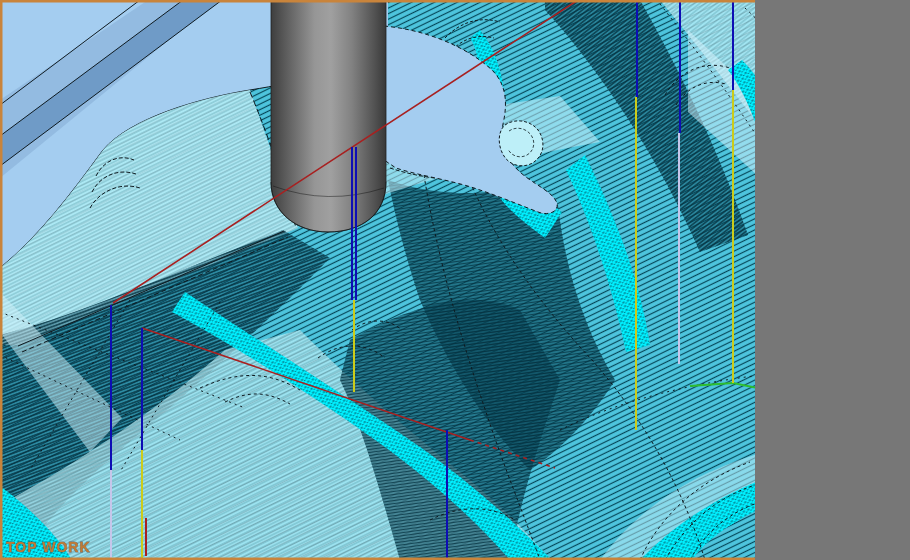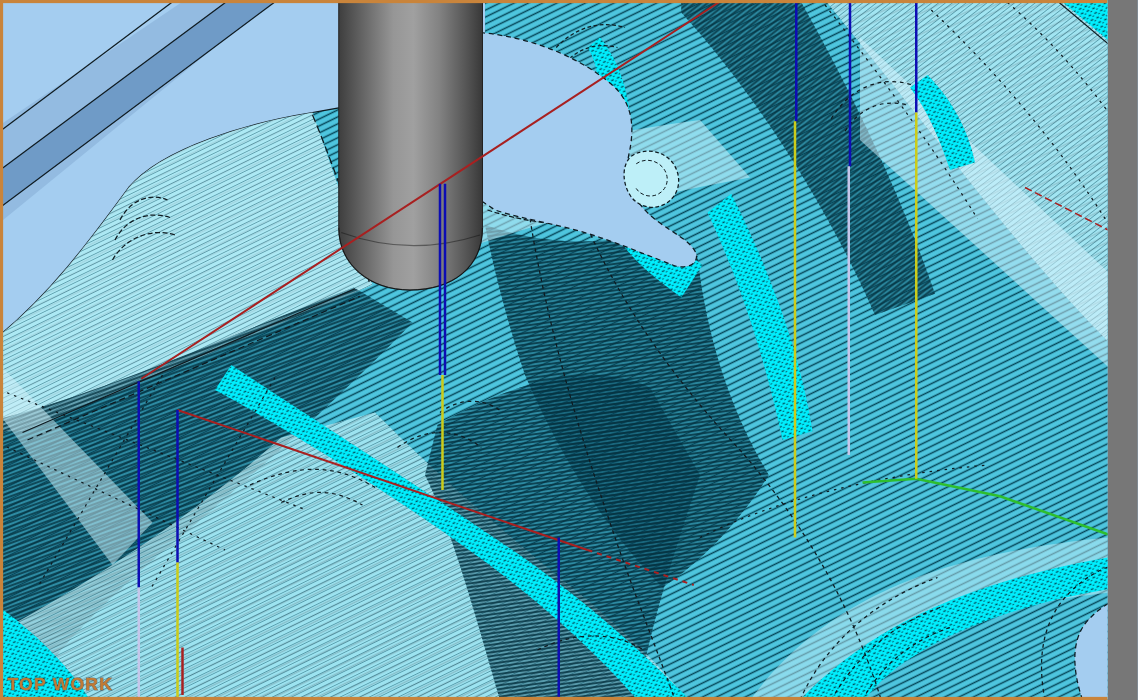--- a/index.html
+++ b/index.html
@@ -1,16 +1,16 @@
 <!DOCTYPE html>
 <html style="--frame: #C9843B; --background: #A4CDF0; --surfaceBase: #4EC5DE; --surfacePale: #BDEFF8; --surfaceBright: #00F0FF; --surfaceDarkOverlay: #06455A; --hatch: #06485A; --hatchDark: #043240; --ribBlue: #6F9BC7; --edgeBlack: #0E1A20; --toolGrayDark: #3E3E3E; --toolGrayLight: #A0A0A0; --rapidRed: #A82020; --plungeNavy: #0D0DB4; --feedYellow: #CCCC1A; --retractLavender: #C6C6EA; --boundaryGreen: #2EBE2E; --labelOrange: #C07A35;"><head>
 <meta charset="utf-8">
 <style>
   html,body{margin:0;padding:0;background:#777;}
-  #stage{position:relative;width:886px;height:560px;overflow:hidden;
+  #stage{position:relative;width:755px;height:560px;overflow:hidden;
          font-family:"Liberation Sans",sans-serif;text-align:right;}
   svg{display:block}
   
   .bg        {fill:var(--background);}
   .frame     {fill:none;stroke:var(--frame);stroke-width:5;}
   .body      {fill:var(--surfaceBase);}
   .sil       {fill:none;stroke:var(--edgeBlack);stroke-width:1;}
   .hm        {stroke:var(--hatch);stroke-width:1.2;}
   .hf        {stroke:var(--hatch);stroke-width:.7;opacity:.45;}
   .hw        {stroke:var(--hatchDark);stroke-width:1.5;opacity:.8;}

